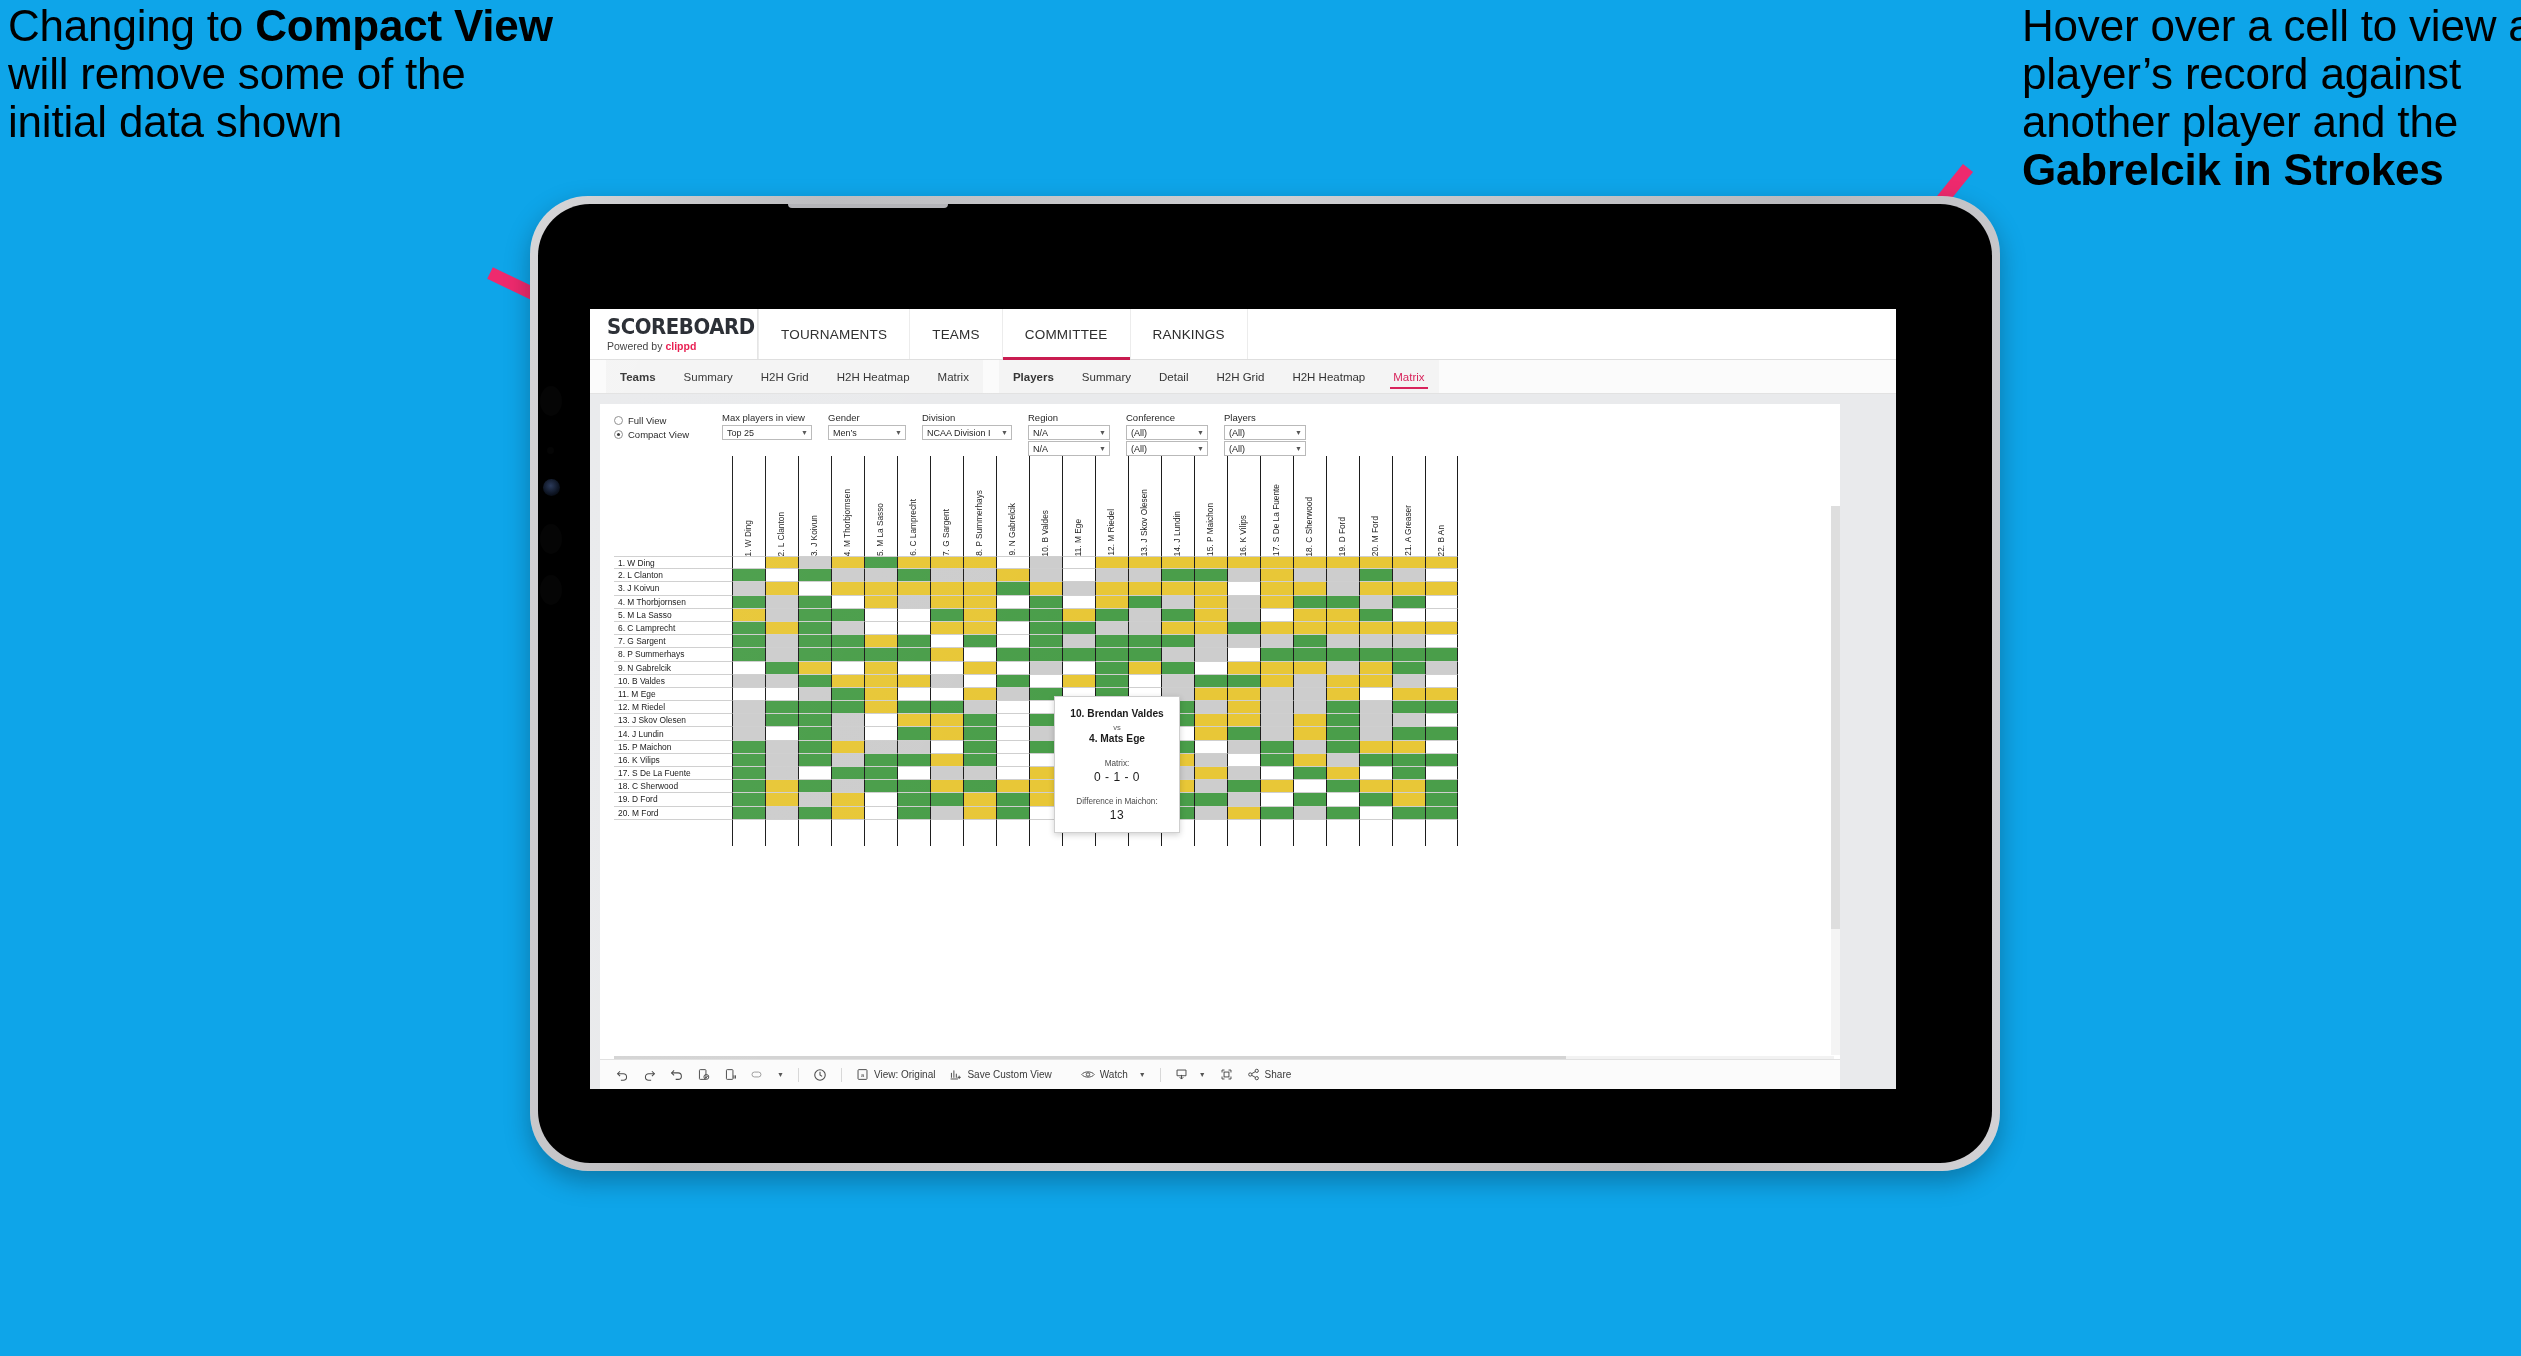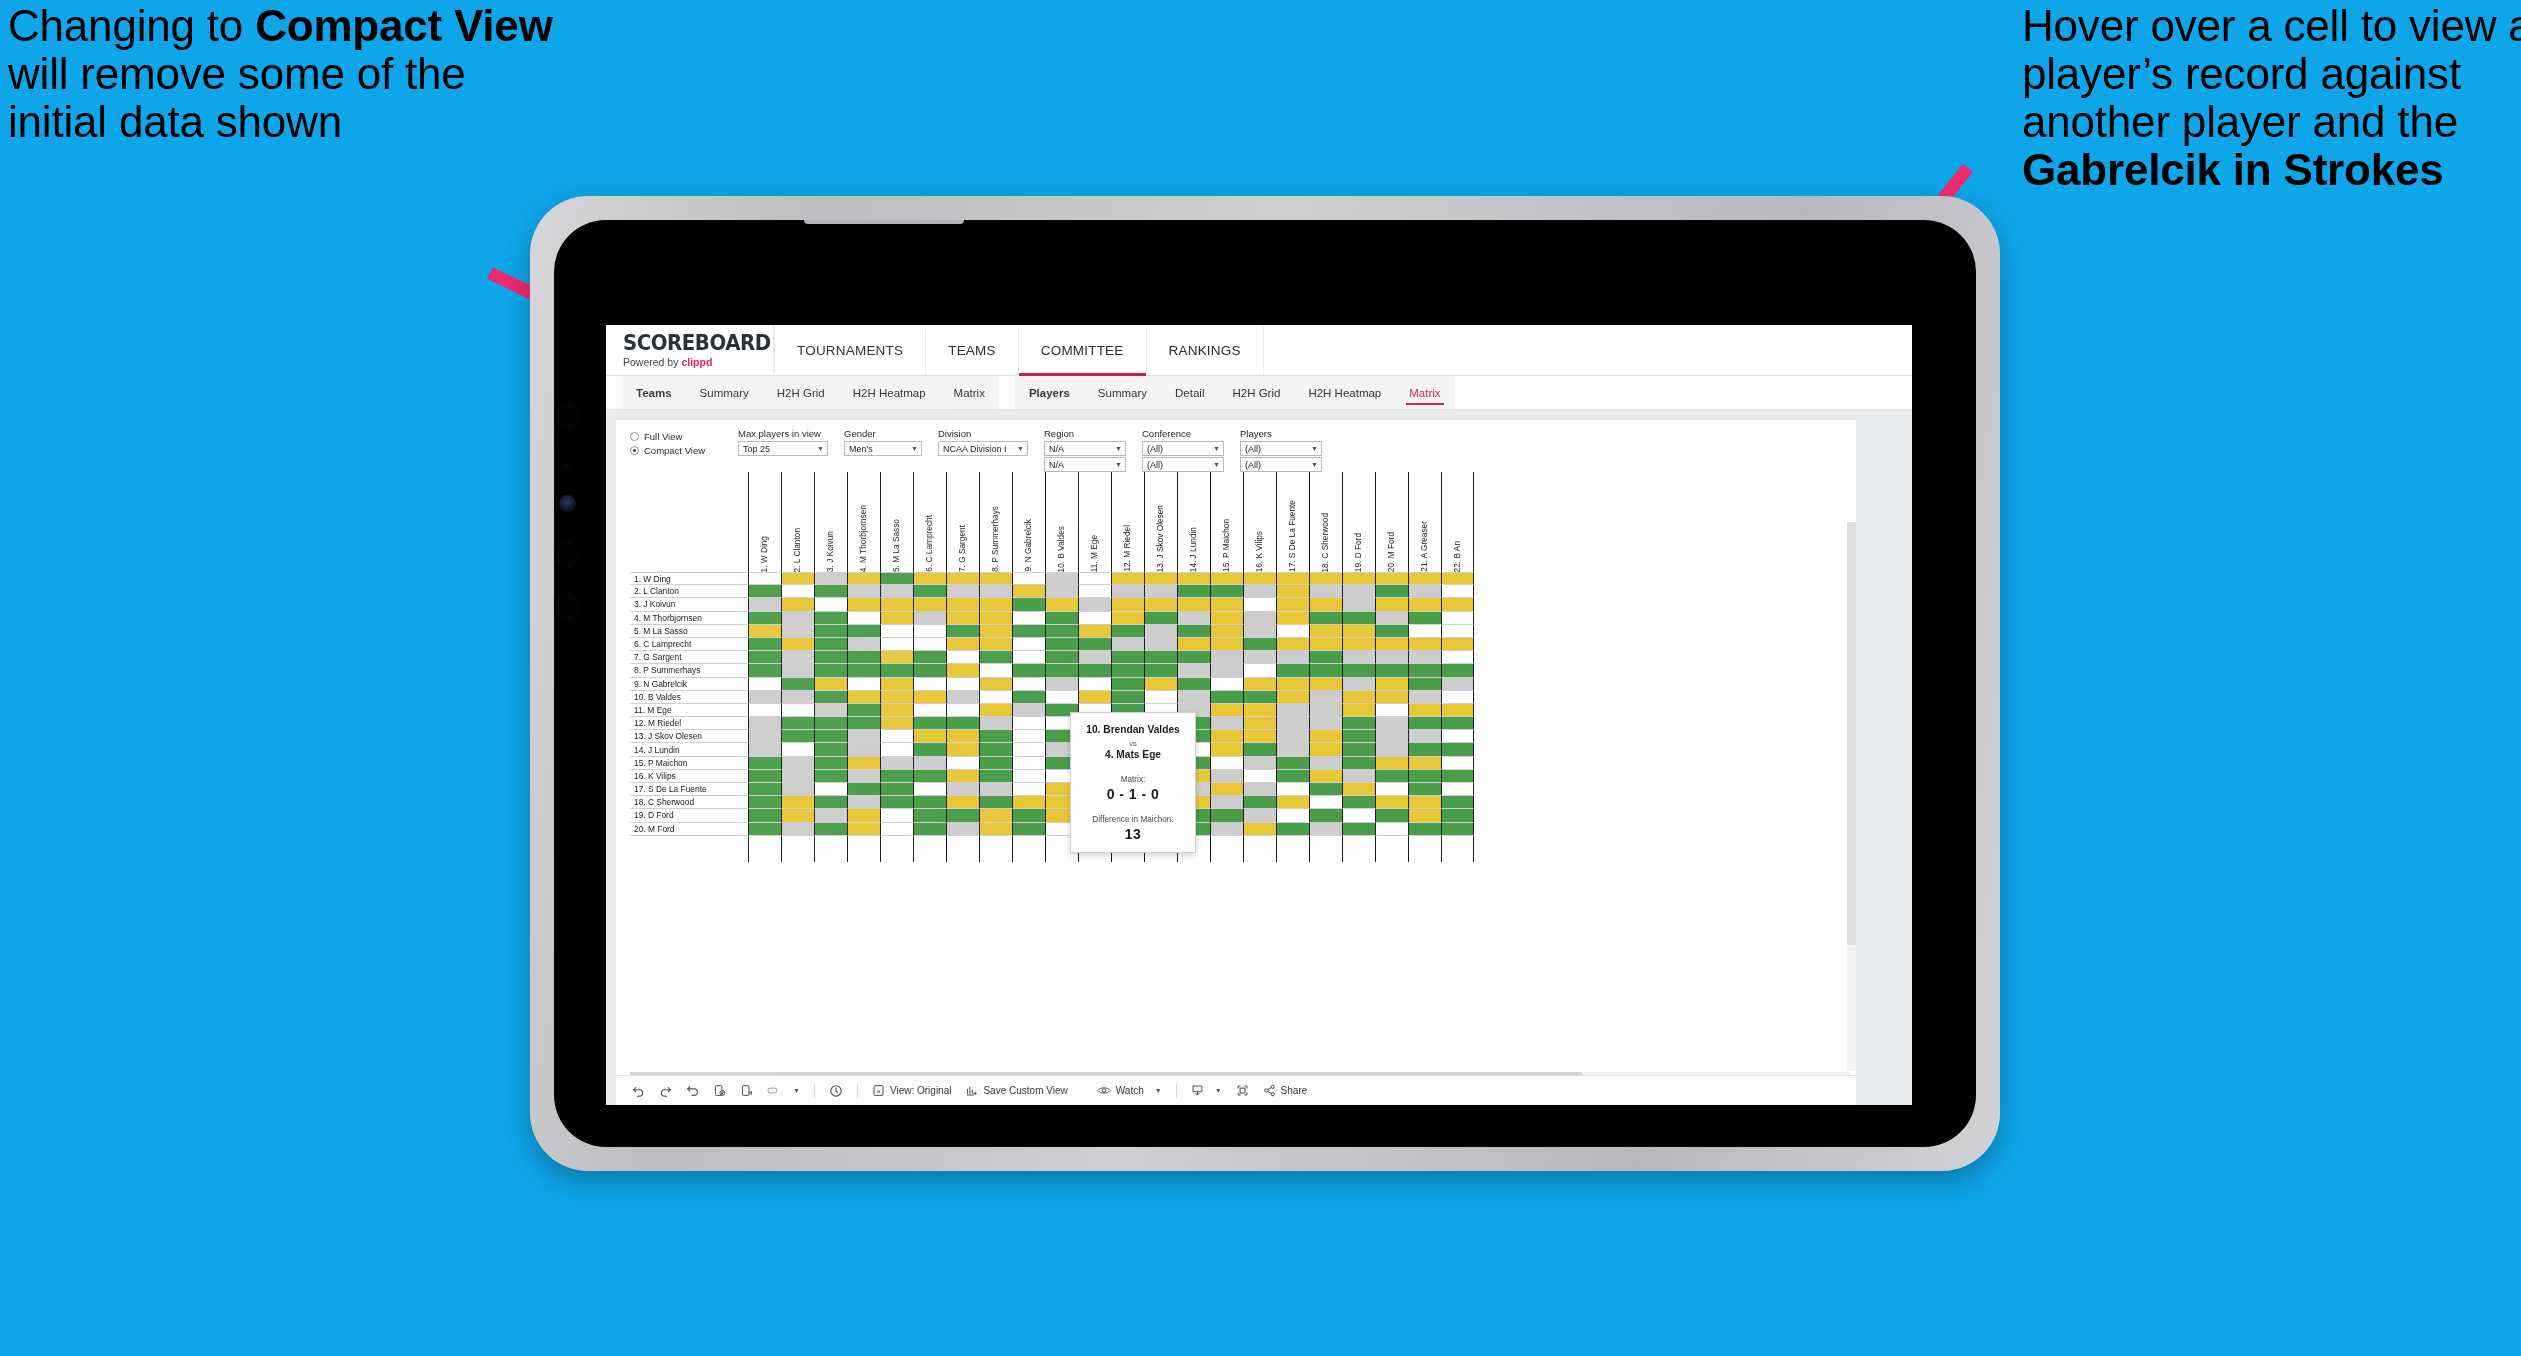--- a/index.html
+++ b/index.html
@@ -28,21 +28,21 @@
   
   .arrow-svg { position:absolute; left:0; top:0; width:2521px; height:1356px; pointer-events:none; }
 
   
   #tablet {
     position: absolute;
     left: 530px; top: 196px;
     width: 1470px; height: 975px;
     border-radius: 58px;
     background: linear-gradient(100deg,#d6d6d8 0%,#bdbdc0 18%,#cfcfd2 46%,#b9b9bd 78%,#d2d2d5 100%);
-    padding: 24px;
+    padding: 8px;
     box-shadow: 0 10px 26px rgba(0,0,0,.28);
   }
   #tablet-inner {
     width: 100%; height: 100%;
     background: #000;
     border-radius: 52px;
     position: relative;
     overflow: hidden;
   }
   
@@ -243,21 +243,21 @@
     background: #fff;
     border: 1px solid #cfcfcf;
     box-shadow: 0 2px 6px rgba(0,0,0,.18);
     padding: 11px 6px 10px;
     text-align: center;
     z-index: 20;
   }
   #tooltip .tt-name { font-size: 10.2px; font-weight: 700; color:#1b1b1b; line-height:1.25; }
   #tooltip .tt-vs   { font-size: 7.6px; color:#5a5a5a; margin: 2px 0 1px; }
   #tooltip .tt-sub  { font-size: 8.2px; color:#4a4a4a; margin-top: 13px; }
-  #tooltip .tt-val  { font-size: 14px; font-weight: 700; color:#1b1b1b; margin-top: 2px; letter-spacing: .5px;}
+  #tooltip .tt-val  { font-size: 12px; font-weight: 400; color:#1b1b1b; margin-top: 2px; letter-spacing: .5px;}
 
   
   #hscroll {
     position: absolute;
     left: 14px; right: 6px; bottom: 24px;
     height: 9px;
     background: #f2f2f2;
   }
   #hscroll .thumb { height: 100%; width: 78%; background: #d4d4d4; }
 

